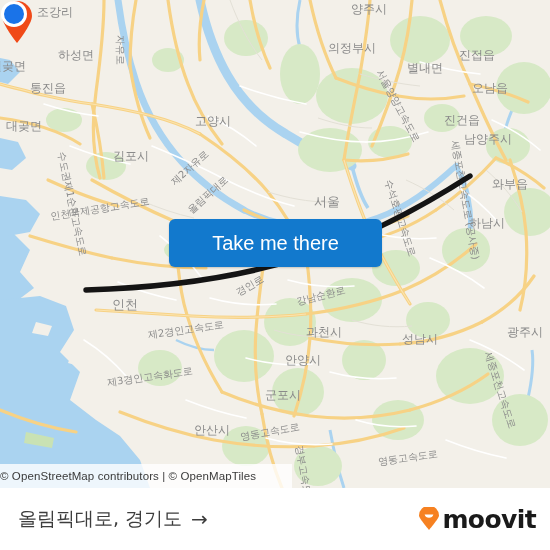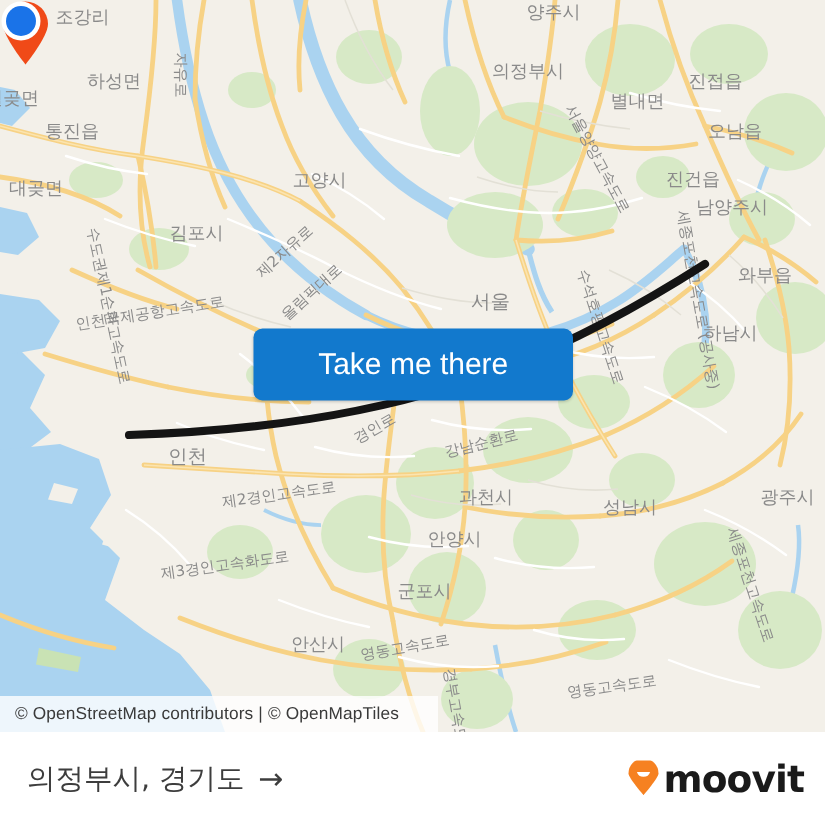--- a/index.html
+++ b/index.html
@@ -15,21 +15,21 @@
     position:absolute;left:0;top:0;width:550px;height:488px;
     overflow:hidden;background:#eceadf;
   }
   .map svg{position:absolute;left:0;top:0;}
 
   
   .attrib{
     position:absolute;left:0;top:464px;height:24px;width:292px;
     background:rgba(255,255,255,0.80);
     display:flex;align-items:center;
-    box-sizing:border-box;padding-left:10px;
+    box-sizing:border-box;
     font-size:11.5px;color:#3a3a3a;letter-spacing:.1px;
     white-space:nowrap;z-index:40;
   }
 
   
   .cta{
     position:absolute;left:169px;top:219px;width:213px;height:48px;
     background:#1279cd;border-radius:6px;border:0;
     color:#fff;font-size:20px;font-family:"Liberation Sans",sans-serif;
     display:flex;align-items:center;justify-content:center;
@@ -283,21 +283,21 @@
       <circle cx="14" cy="14" r="10" fill="#1a73e8"></circle>
     </svg>
 
     <button class="cta">Take me there</button>
 
     <div class="attrib">© OpenStreetMap contributors | © OpenMapTiles</div>
   </div>
 
   <div class="footer">
     <div class="trip">
-      <span>의정부시, 경기도</span>
+      <span>올림픽대로, 경기도</span>
       <span class="arrow">→</span>
     </div>
     <div class="logo">
       <svg width="22" height="24" viewBox="0 0 22 24">
         <path d="M11 23 C11 23 1 11.5 1 8.6 A10 10 0 0 1 21 8.6 C21 11.5 11 23 11 23 Z" fill="#f68121"></path>
         <path d="M6.6 7.6 A4.6 4.6 0 0 0 15.4 7.6 Z" fill="#ffffff"></path>
       </svg>
       <span class="wordmark">moovit</span>
     </div>
   </div>

